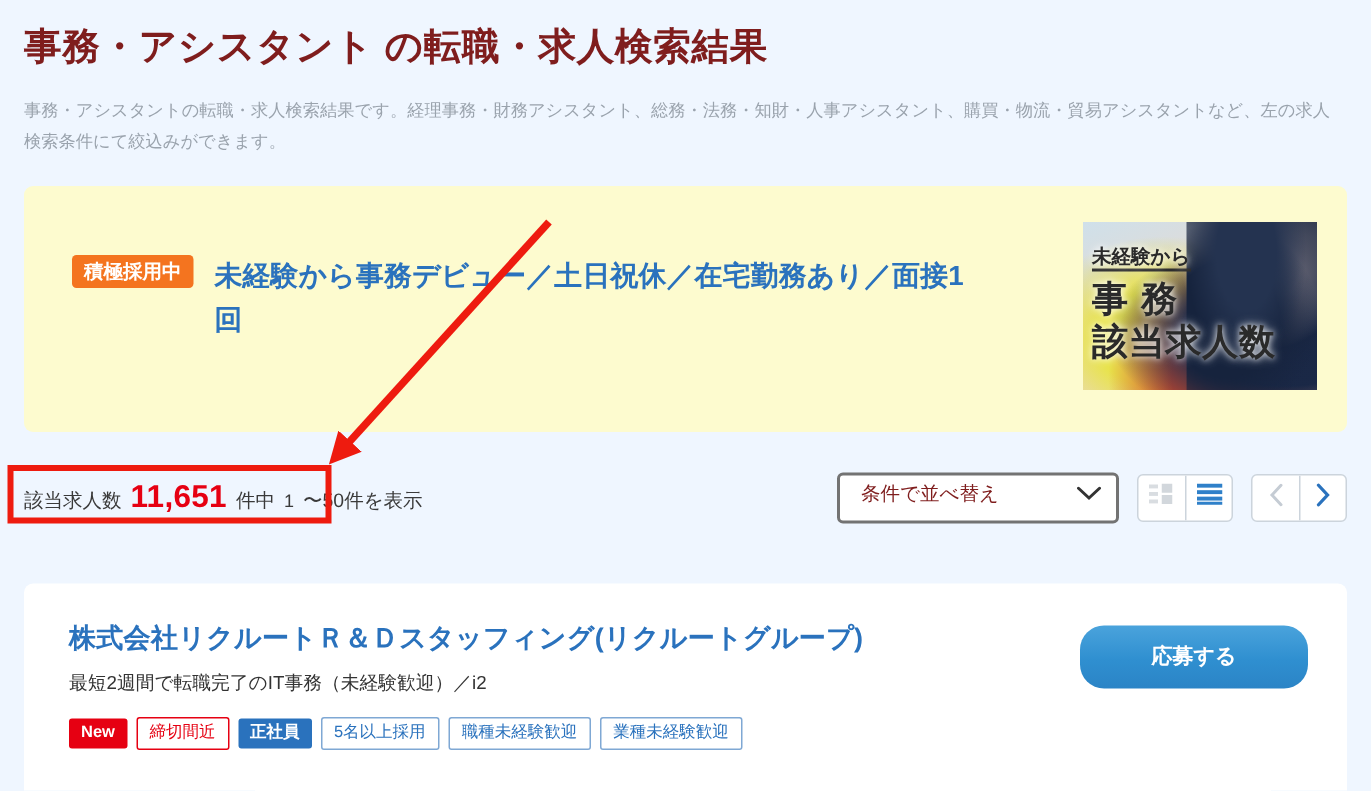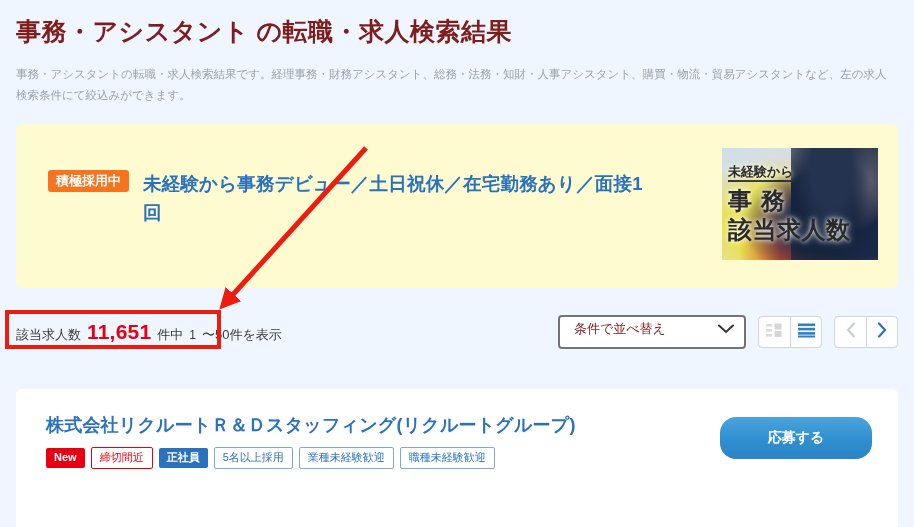--- a/index.html
+++ b/index.html
@@ -325,27 +325,28 @@
         </span>
       </div>
     </div>
   </div>
 </div>
 
 <div class="job-card">
   <div class="job-top">
     <div class="job-main">
       <div class="company-name">株式会社リクルートＲ＆Ｄスタッフィング(リクルートグループ)</div>
+      <div class="job-subtitle">最短2週間で転職完了のIT事務（未経験歓迎）／i2</div>
       <div class="tag-row">
         <span class="tag red-fill">New</span>
         <span class="tag red-outline">締切間近</span>
         <span class="tag blue-fill">正社員</span>
         <span class="tag blue-outline">5名以上採用</span>
+        <span class="tag blue-outline">職種未経験歓迎</span>
         <span class="tag blue-outline">業種未経験歓迎</span>
-        <span class="tag blue-outline">職種未経験歓迎</span>
       </div>
     </div>
     <div class="apply-btn">応募する</div>
   </div>
   <div class="card-divider"></div>
 </div>
 
 <div class="anno-layer">
   <div class="anno-box"></div>
   <svg width="914" height="527" style="position:absolute;left:0;top:0">

